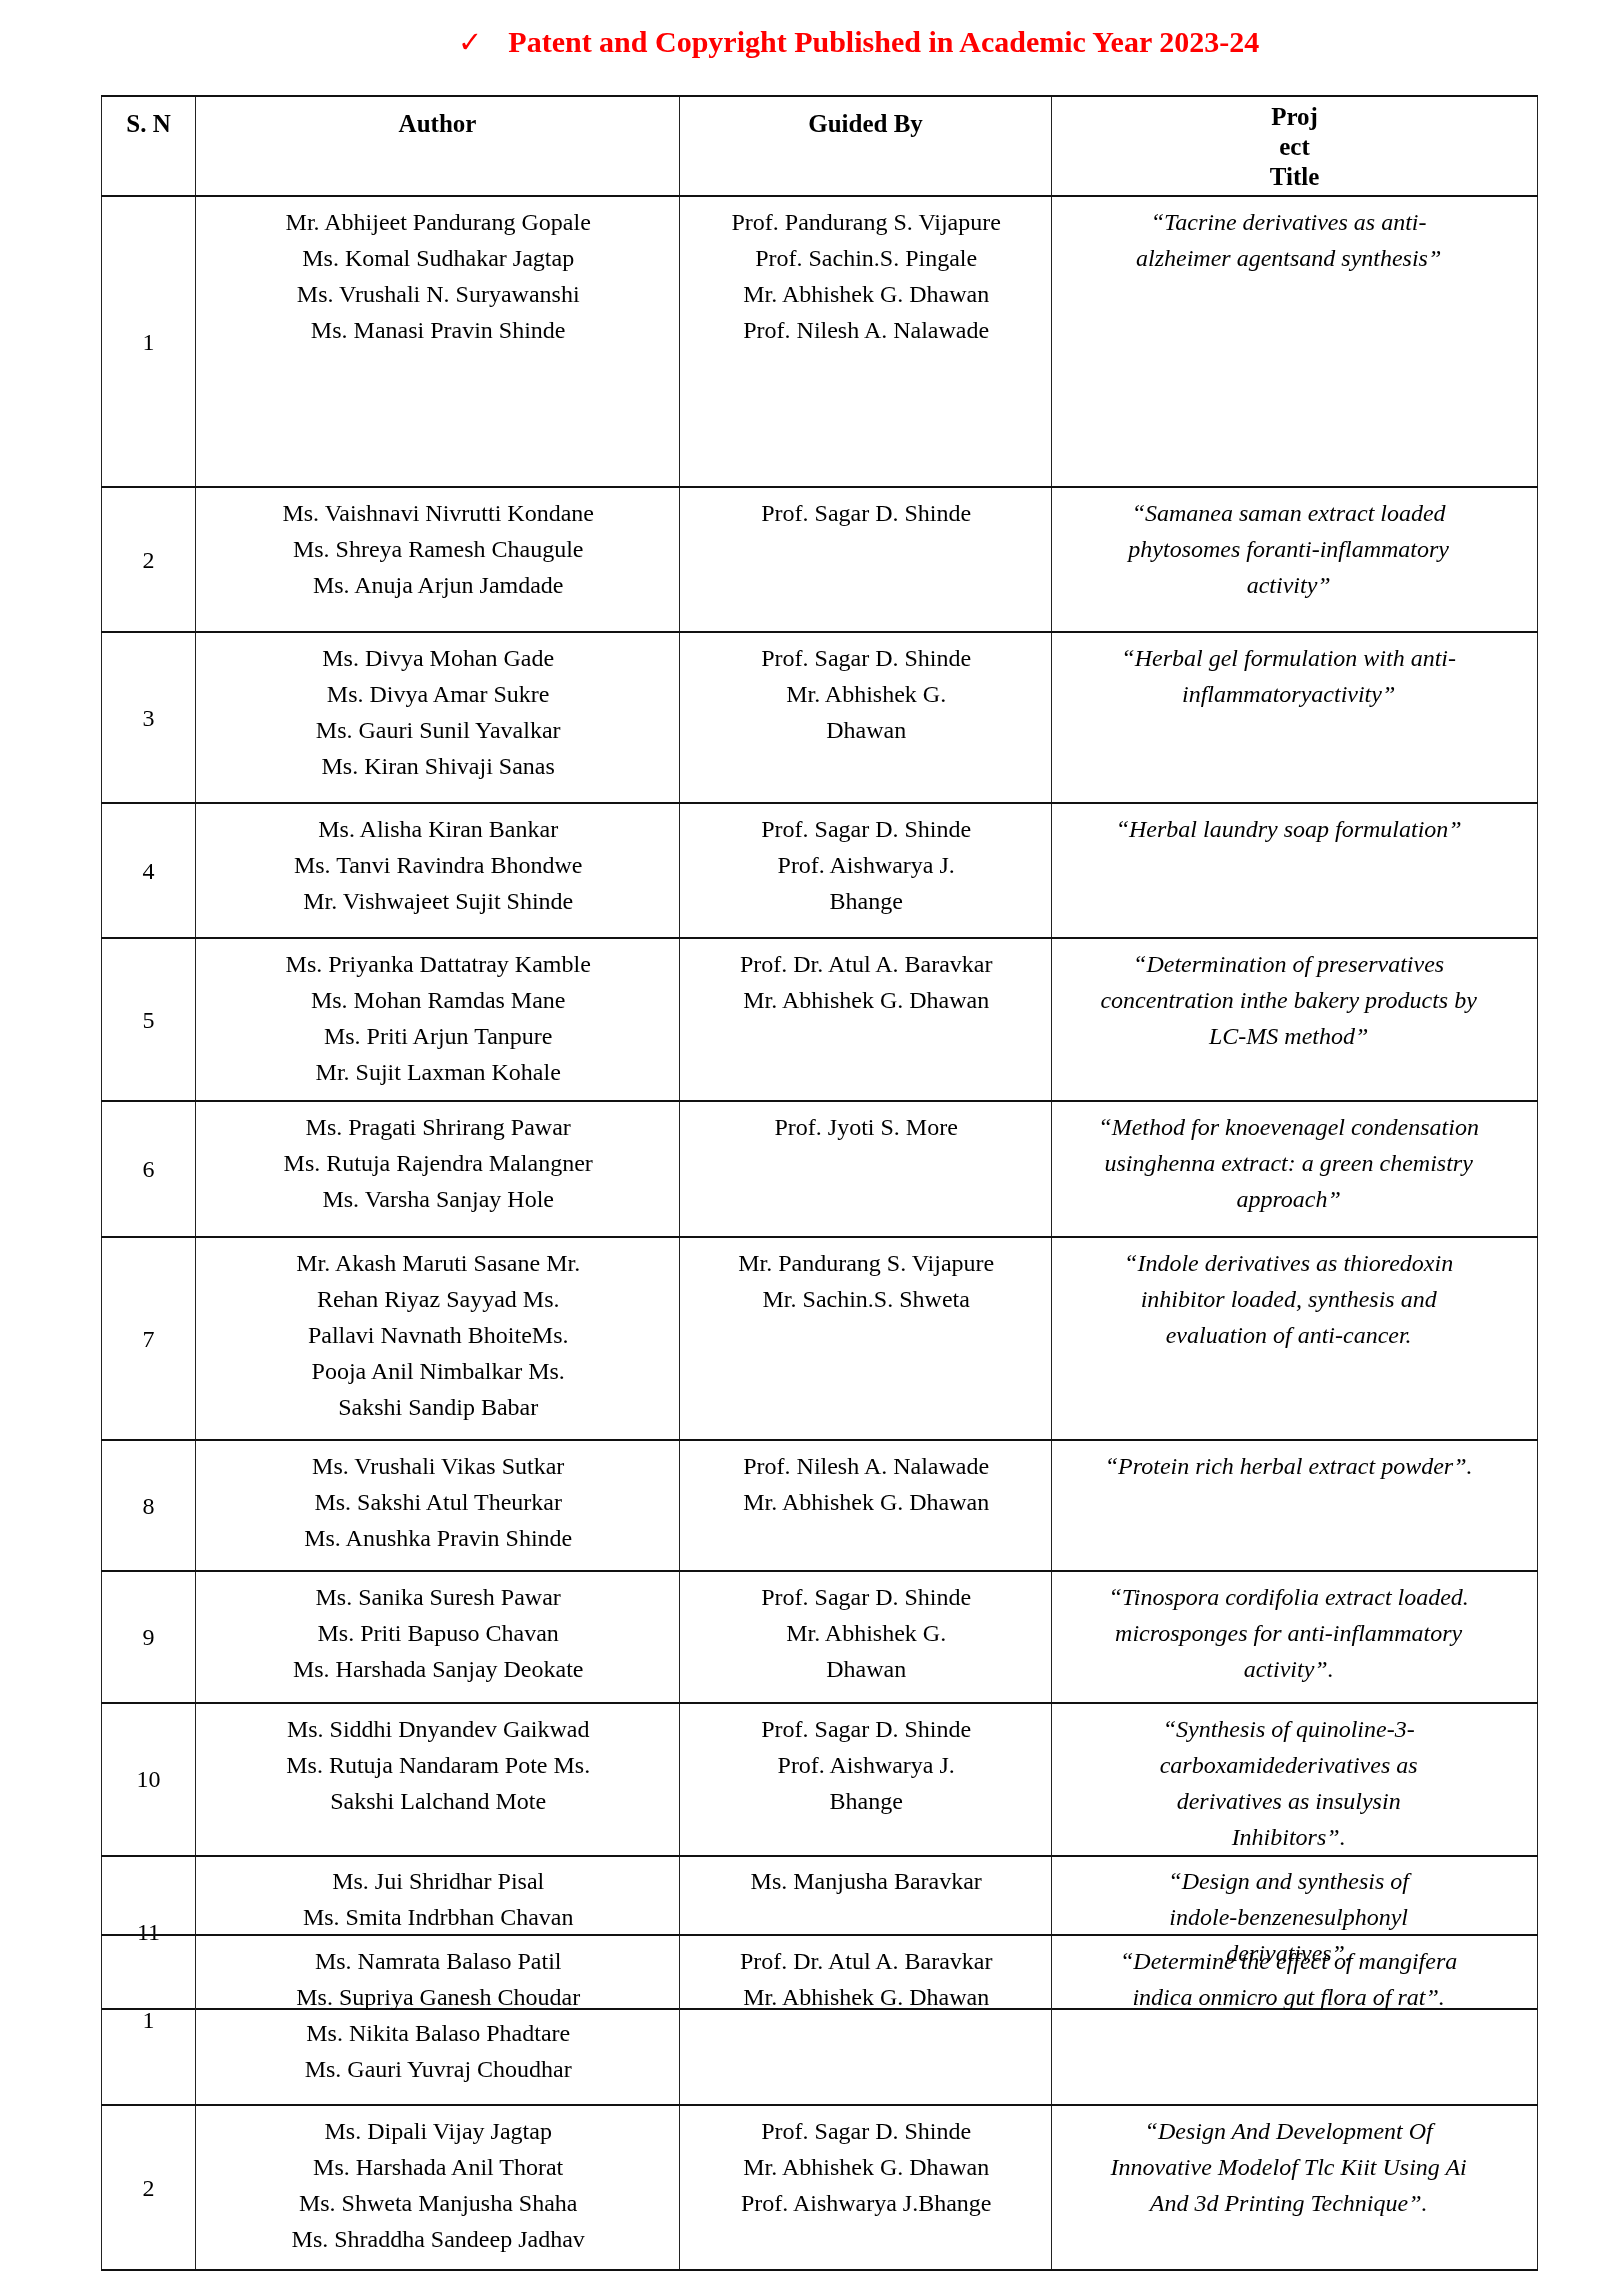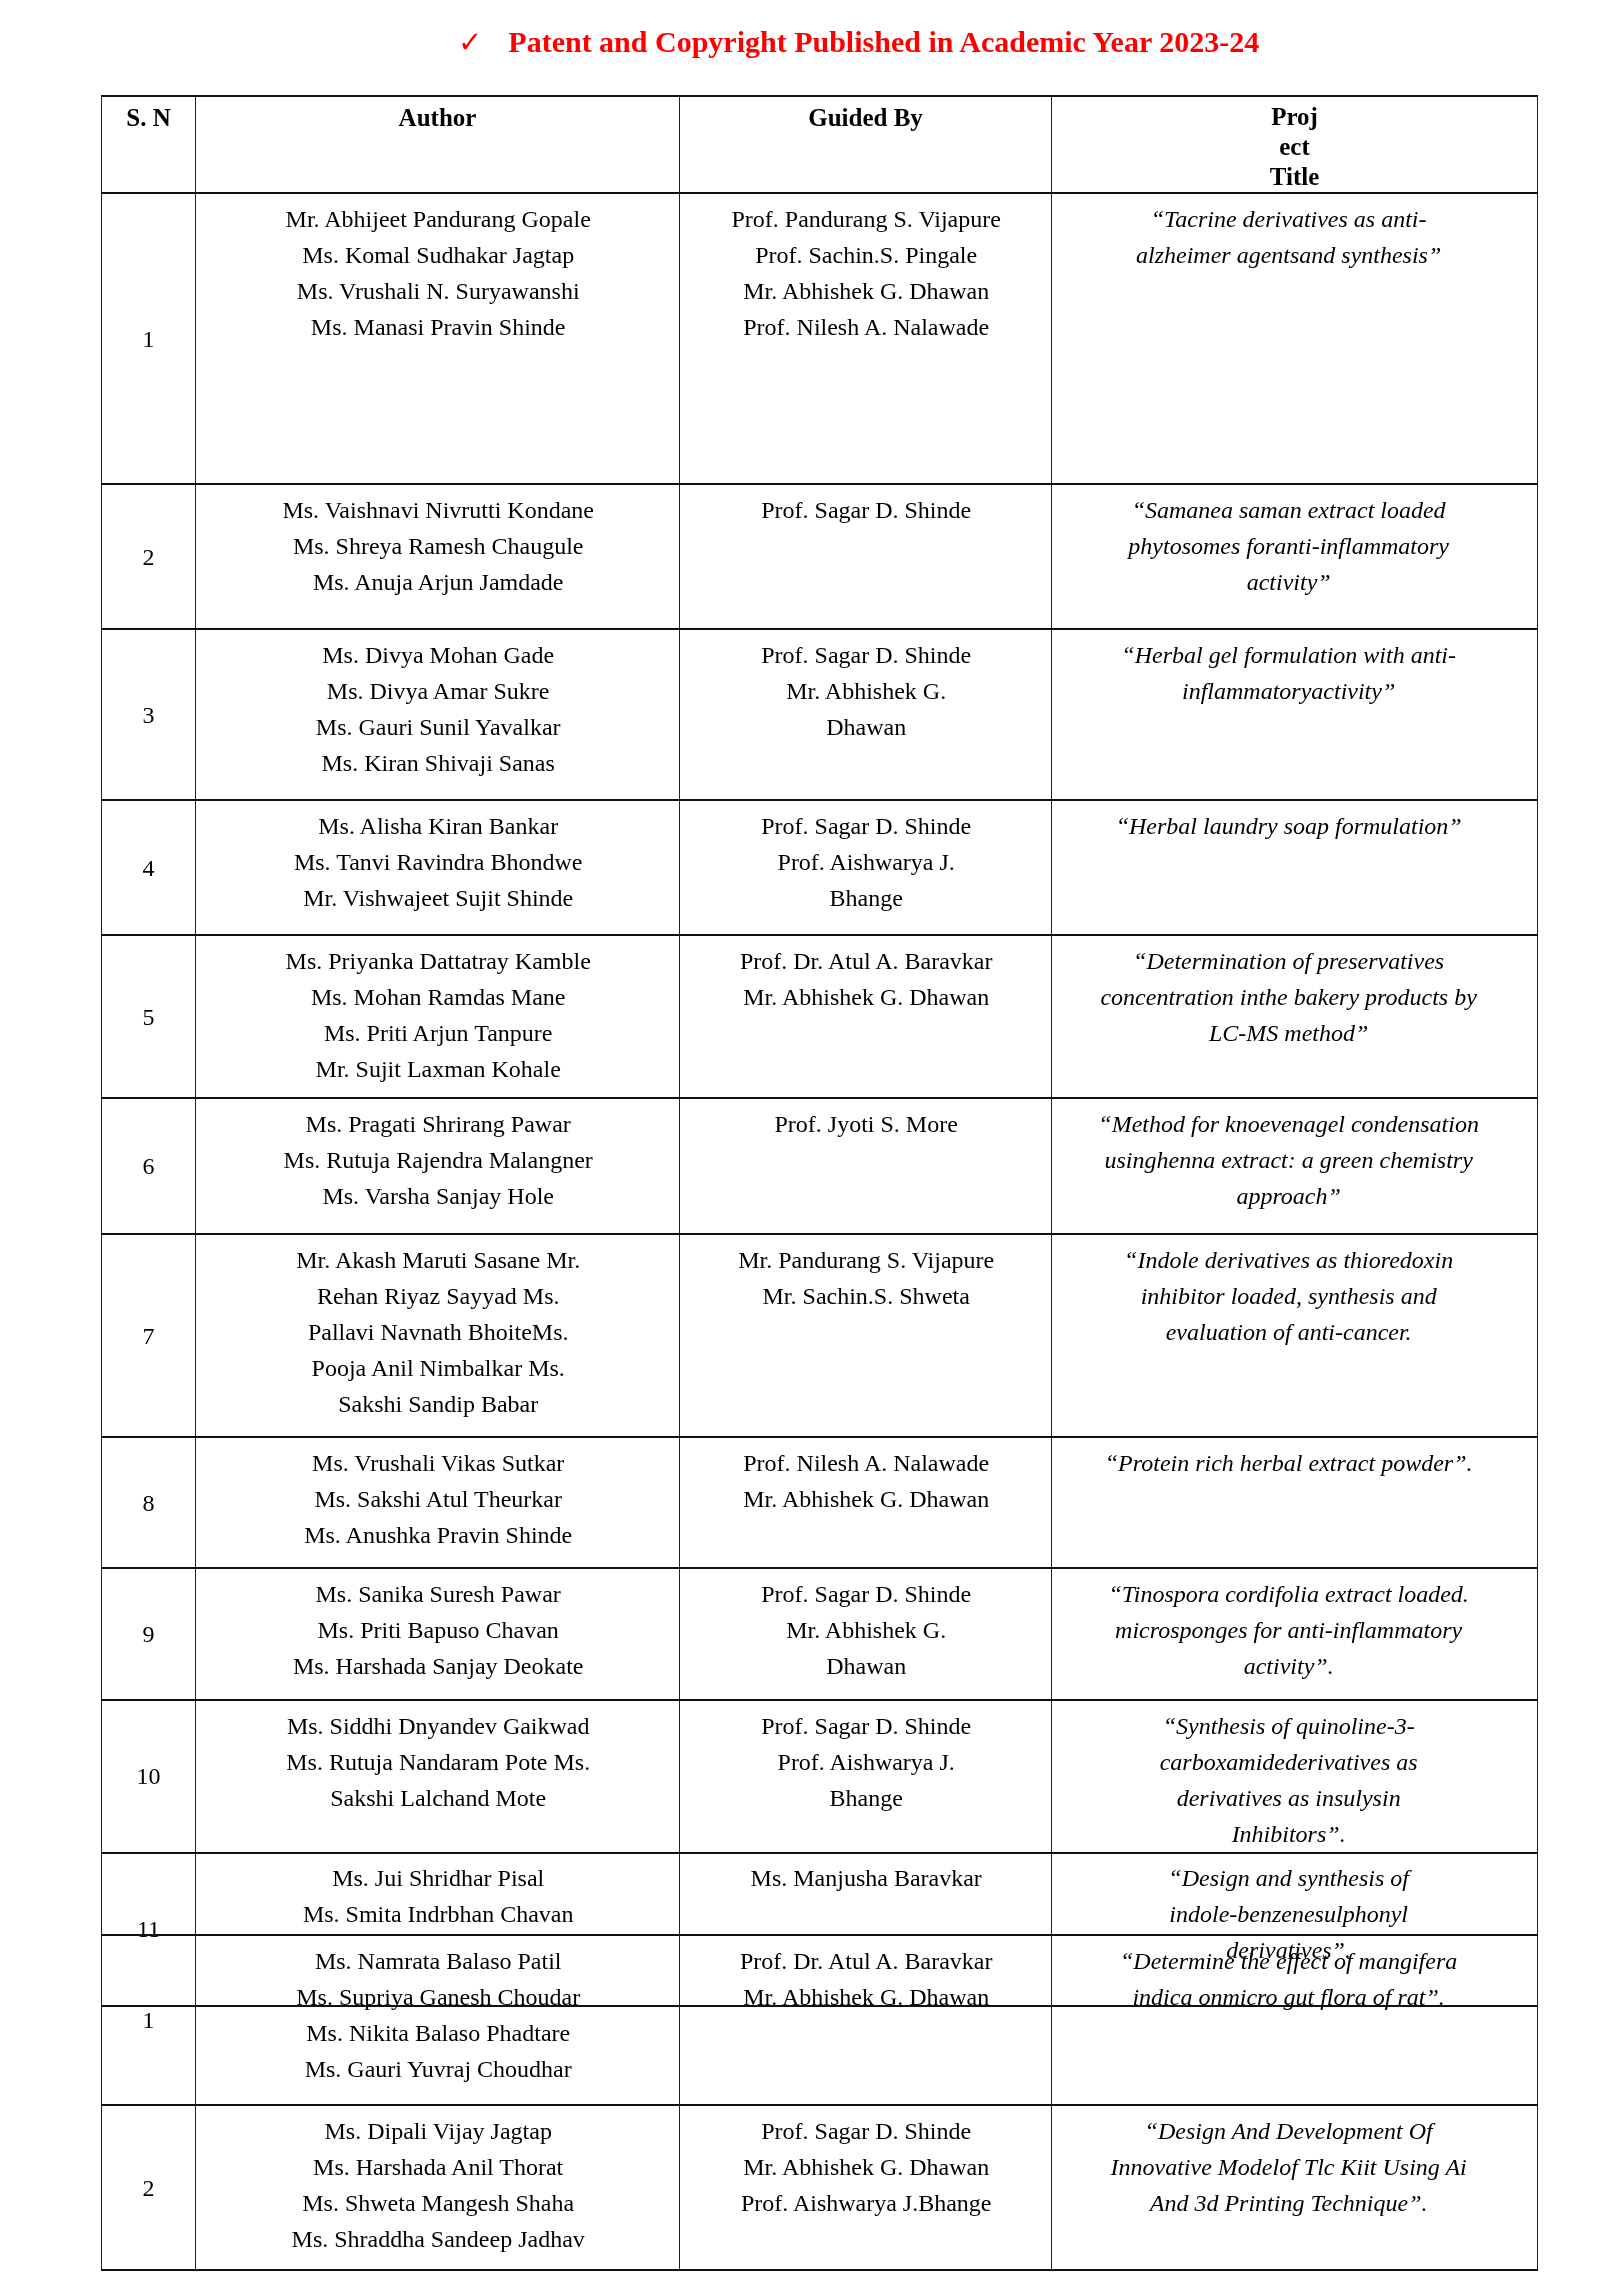--- a/index.html
+++ b/index.html
@@ -47,21 +47,21 @@
   }
   tr.row td { border-top: 2.6px solid #111; }
   tr.row:last-child td { border-bottom: 2.6px solid #111; }
   th {
     border-top: 2.6px solid #111;
     border-bottom: 2.6px solid #111;
     font-weight: bold;
     font-size: 25px;
     line-height: 30px;
     text-align: center;
-    padding-top: 6px;
+    padding-top: 12px;
     height: 86px;
   }
   th.h-title { padding-top: 5px; }
   th.h-title span { display: block; }
   td.sn { text-align: center; vertical-align: middle; }
   td.author { padding: 6.5px 13px 0 14.4px; }
   td.guide { padding: 6.5px 13px 0 14.4px; }
   td.ptitle { padding: 6.5px 13px 0 1.3px; font-style: italic; }
   .line { display: block; white-space: nowrap; }
   .indent { }
@@ -309,21 +309,21 @@
         <td class="ptitle">
           <span class="line">“Determine the effect of mangifera</span>
           <span class="line indent">indica onmicro gut flora of rat”.</span>
         </td>
       </tr>
       <tr class="row" style="height: 165px;">
         <td class="sn">2</td>
         <td class="author">
           <span class="line">Ms. Dipali Vijay Jagtap</span>
           <span class="line">Ms. Harshada Anil  Thorat</span>
-          <span class="line">Ms. Shweta Mangesh  Shaha</span>
+          <span class="line">Ms. Shweta Manjusha  Shaha</span>
           <span class="line">Ms. Shraddha Sandeep Jadhav</span>
         </td>
         <td class="guide">
           <span class="line">Prof. Sagar D. Shinde</span>
           <span class="line">Mr.  Abhishek G. Dhawan</span>
           <span class="line">Prof. Aishwarya J.Bhange</span>
         </td>
         <td class="ptitle">
           <span class="line">“Design And Development Of</span>
           <span class="line indent">Innovative Modelof Tlc Kiit Using Ai</span>

